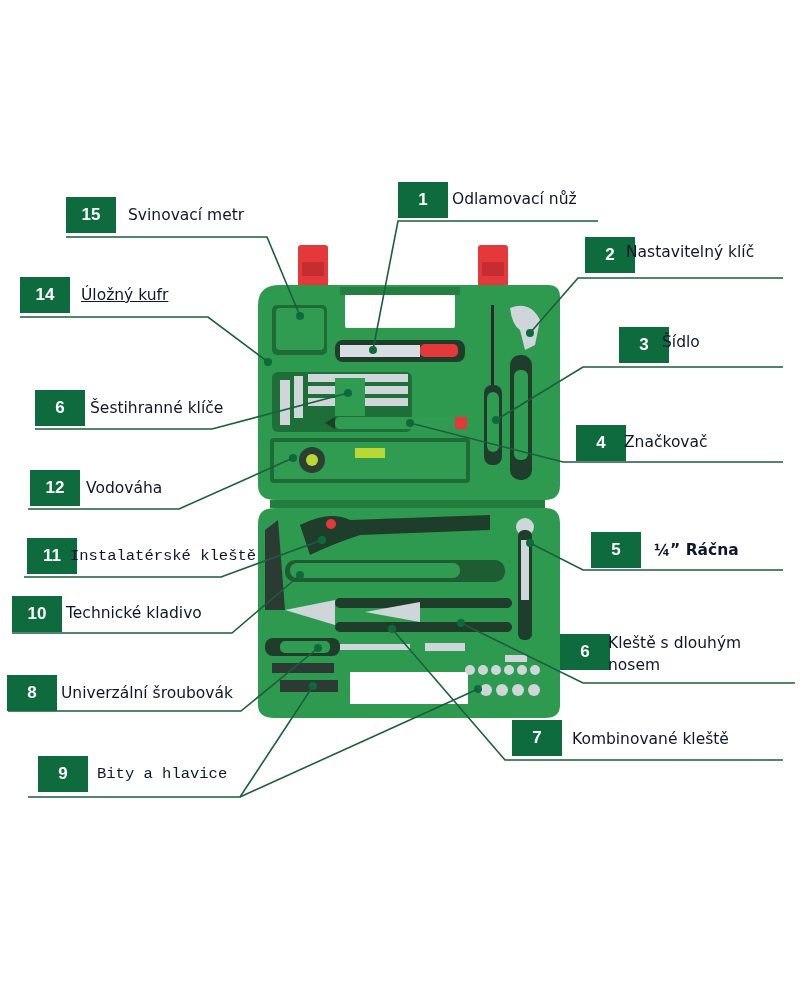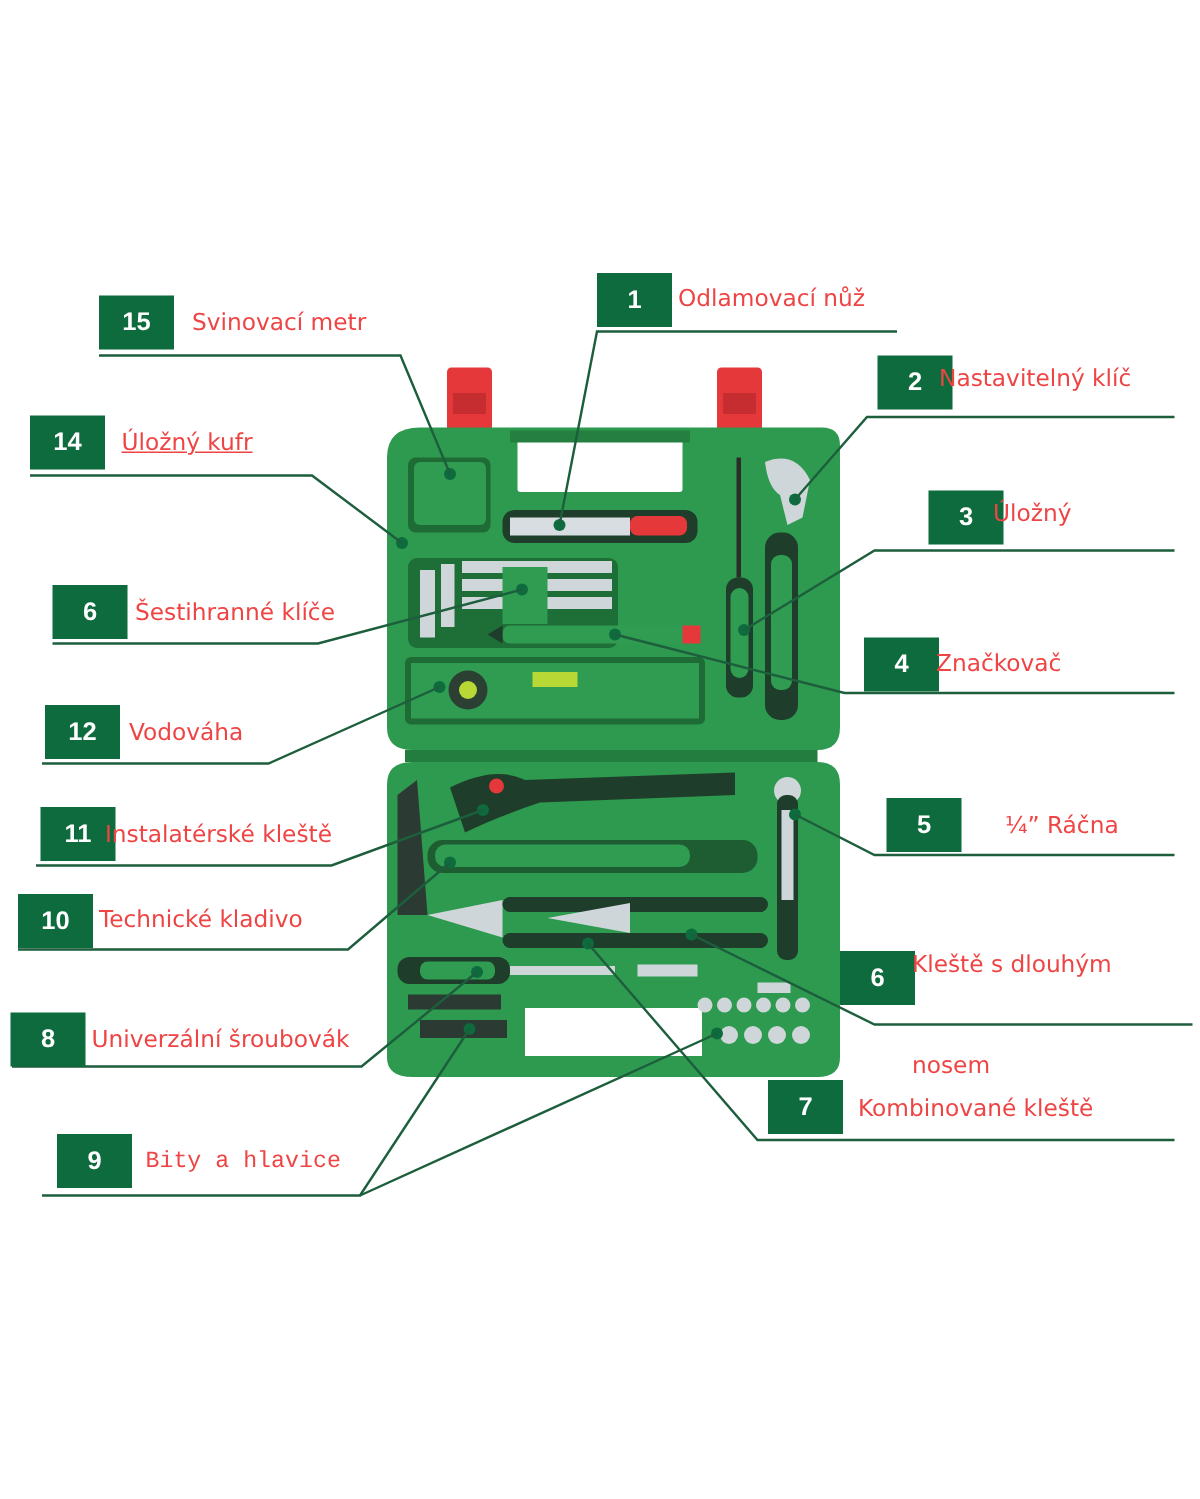--- a/index.html
+++ b/index.html
@@ -1,18 +1,18 @@
 <!DOCTYPE html>
 <html><head>
 <meta charset="utf-8">
 <style>
   html, body { margin:0; padding:0; background:#ffffff; }
   body { width:800px; height:999px; position:relative; overflow:hidden; font-family:"DejaVu Sans", sans-serif; }
   .badge { position:absolute; width:50px; height:36px; background:#0d6b3d; color:#fff; font-weight:bold; font-size:17px; display:flex; align-items:center; justify-content:center; font-family:"Liberation Sans", sans-serif; }
-  .label { position:absolute; color:#ef4444; font-size:15.5px; font-family:"DejaVu Sans", sans-serif; white-space:nowrap; line-height:20px;text-align:center; }
+  .label { position:absolute; color:#0f172a; font-size:15.5px; font-family:"DejaVu Sans", sans-serif; white-space:nowrap; line-height:20px;text-align:center; }
   svg#diagram { position:absolute; left:0; top:0; }
 </style>
 </head>
 <body>
 
 <svg id="diagram" width="800" height="999" viewBox="0 0 800 999" xmlns="http://www.w3.org/2000/svg">
 
   <g>
     <rect x="298" y="245" width="30" height="48" rx="3" fill="#e5383b"></rect>
     <rect x="478" y="245" width="30" height="48" rx="3" fill="#e5383b"></rect>
@@ -171,44 +171,44 @@
 <div class="badge" style="left:20px;top:277px;">14</div>
 <div class="label" style="left:81px;top:285px;text-decoration:underline;">Úložný kufr</div>
 
 <div class="badge" style="left:35px;top:390px;">6</div>
 <div class="label" style="left:90px;top:398px;">Šestihranné klíče</div>
 
 <div class="badge" style="left:30px;top:470px;">12</div>
 <div class="label" style="left:86px;top:478px;">Vodováha</div>
 
 <div class="badge" style="left:27px;top:538px;">11</div>
-<div class="label" style="left:70px;top:546px;">Instalatérské kleště</div>
+<div class="label" style="left:70px;top:546px;font-family:Liberation Mono, monospace;">Instalatérské kleště</div>
 
 <div class="badge" style="left:12px;top:596px;">10</div>
 <div class="label" style="left:66px;top:603px;">Technické kladivo</div>
 
 <div class="badge" style="left:7px;top:675px;">8</div>
 <div class="label" style="left:61px;top:683px;">Univerzální šroubovák</div>
 
 <div class="badge" style="left:38px;top:756px;">9</div>
 <div class="label" style="left:97px;top:764px;font-family:Liberation Mono, monospace;">Bity a hlavice</div>
 
 <div class="badge" style="left:398px;top:182px;">1</div>
 <div class="label" style="left:452px;top:189px;">Odlamovací nůž</div>
 
 <div class="badge" style="left:585px;top:237px;">2</div>
 <div class="label" style="left:626px;top:242px;">Nastavitelný klíč</div>
 
 <div class="badge" style="left:619px;top:327px;">3</div>
-<div class="label" style="left:662px;top:332px;">Úložný</div>
+<div class="label" style="left:662px;top:332px;">Šídlo</div>
 
 <div class="badge" style="left:576px;top:425px;">4</div>
 <div class="label" style="left:624px;top:432px;">Značkovač</div>
 
 <div class="badge" style="left:591px;top:532px;">5</div>
-<div class="label" style="left:670px;top:540px;">¼” Ráčna</div>
+<div class="label" style="left:654px;top:540px;font-weight:bold;">¼” Ráčna</div>
 
 <div class="badge" style="left:560px;top:634px;">6</div>
 <div class="label" style="left:608px;top:633px;">Kleště s dlouhým</div>
-<div class="label" style="left:608px;top:655px;margin-top:45px;">nosem</div>
+<div class="label" style="left:608px;top:655px;">nosem</div>
 
 <div class="badge" style="left:512px;top:720px;">7</div>
 <div class="label" style="left:572px;top:729px;">Kombinované kleště</div>
 
 </body></html>

